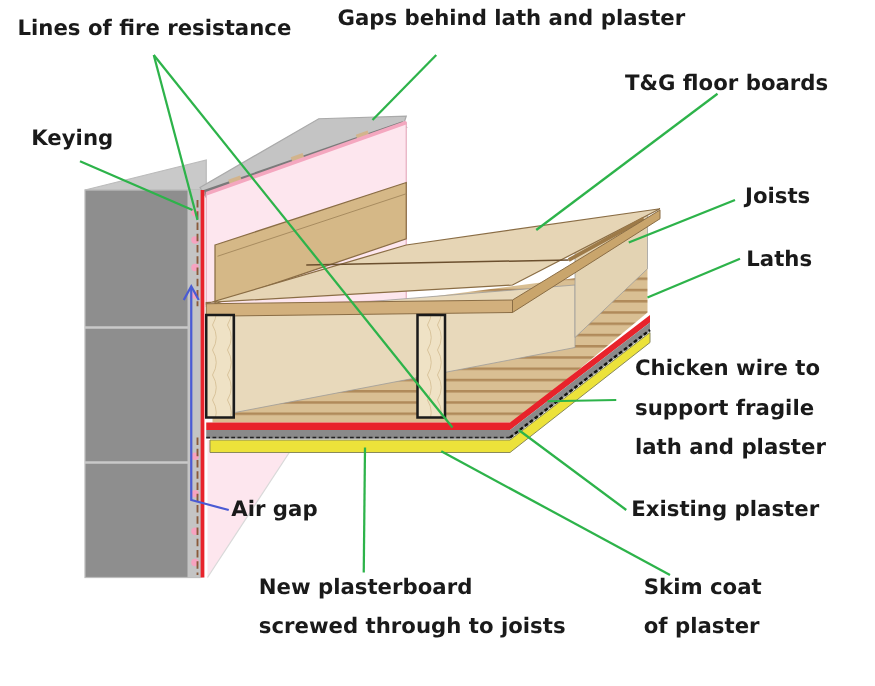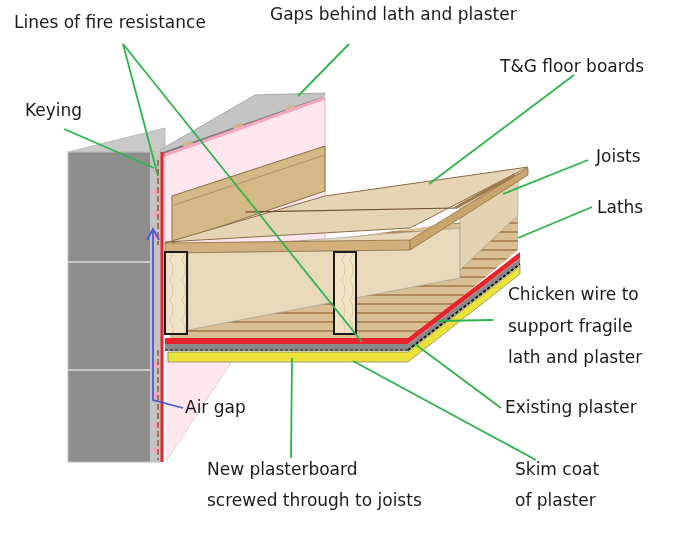--- a/index.html
+++ b/index.html
@@ -1,16 +1,16 @@
 <!DOCTYPE html>
 <html><head>
 <meta charset="utf-8">
 <style>
   html, body { margin:0; padding:0; background:#ffffff; }
-  #stage { position:relative; width:700px; height:549px; overflow:hidden; background:#fff; }
+  #stage { position:relative; width:700px; height:549px; overflow:hidden; background:#fff;font-weight:bold; }
   svg { position:absolute; left:0; top:0; }
   .lbl { font-family:"DejaVu Sans", sans-serif; font-size:17px; fill:#1a1a1a; }
   .leader { stroke:#2db34a; stroke-width:1.8; fill:none; }
 </style>
 </head>
 <body>
 
 <div id="stage">
 <svg width="700" height="549" viewBox="0 0 700 549">
   <defs>

